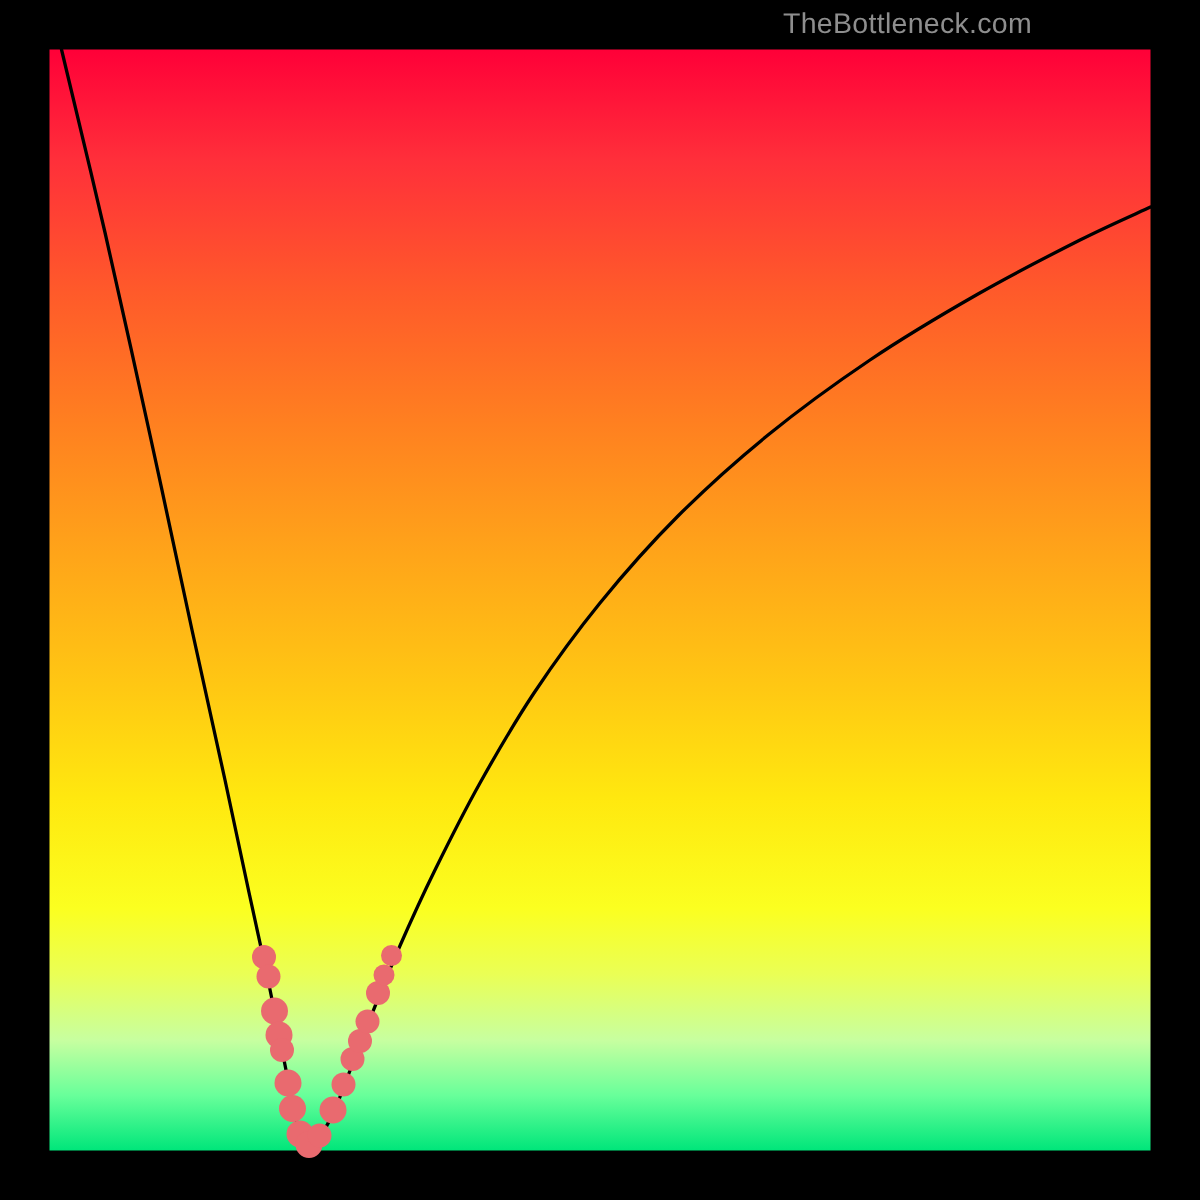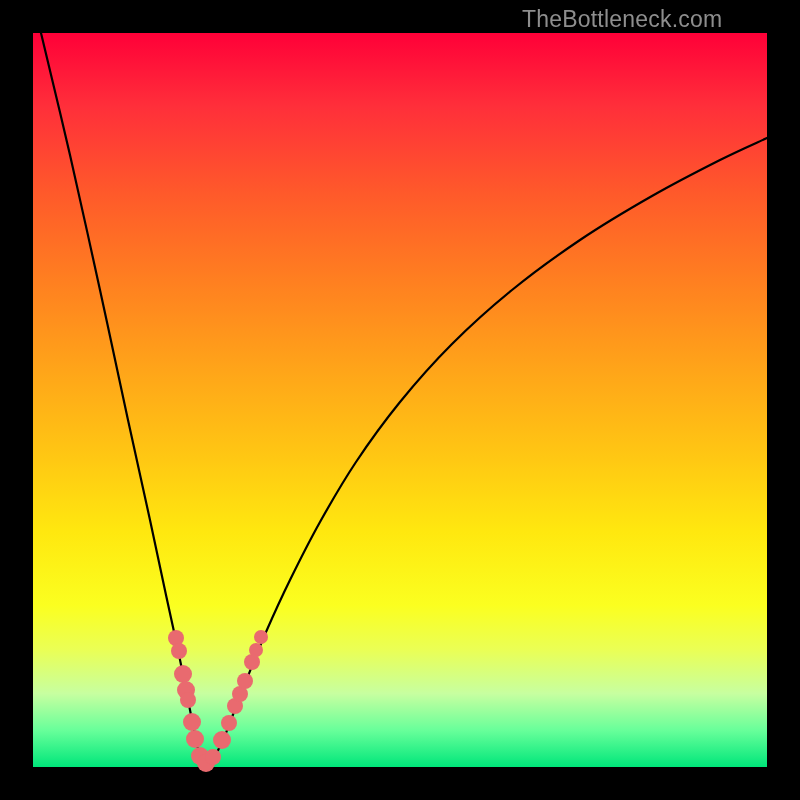--- a/index.html
+++ b/index.html
@@ -60,21 +60,21 @@
     stroke: none;
   }
 </style>
 </head>
 <body>
 
 <div class="frame">
 
   <div class="plot-area" style="left:33px;top:33px;width:734px;height:734px;"></div>
 
-  <div class="watermark" style="left:522px;top:6px;font-size:23px;">TheBottleneck.com</div>
+  <div class="watermark" style="left:522px;top:6px;font-size:19px;">TheBottleneck.com</div>
 
   <svg width="800" height="800">
     <path class="curve" d="M 41 33 C 45.8 53.3, 60.2 112.2, 70 155 C 79.8 197.8, 90.3 245.8, 100 290 C 109.7 334.2, 119.7 381.7, 128 420 C 136.3 458.3, 143.7 490.8, 150 520 C 156.3 549.2, 161.3 573.3, 166 595 C 170.7 616.7, 174.7 634.2, 178 650 C 181.3 665.8, 183.7 678.3, 186 690 C 188.3 701.7, 190.3 711.7, 192 720 C 193.7 728.3, 194.8 734.5, 196 740 C 197.2 745.5, 198.2 749.7, 199 753 C 199.8 756.3, 200.3 758.2, 201 760 C 201.7 761.8, 202.3 763.2, 203 764 C 203.7 764.8, 204.2 765.0, 205 765 C 205.8 765.0, 206.8 764.8, 208 764 C 209.2 763.2, 210.5 762.0, 212 760 C 213.5 758.0, 215.0 755.7, 217 752 C 219.0 748.3, 221.2 744.7, 224 738 C 226.8 731.3, 230.0 722.3, 234 712 C 238.0 701.7, 242.7 689.3, 248 676 C 253.3 662.7, 259.0 648.0, 266 632 C 273.0 616.0, 281.0 598.3, 290 580 C 299.0 561.7, 309.0 541.7, 320 522 C 331.0 502.3, 342.7 482.0, 356 462 C 369.3 442.0, 384.0 421.7, 400 402 C 416.0 382.3, 433.3 362.7, 452 344 C 470.7 325.3, 490.7 307.3, 512 290 C 533.3 272.7, 556.7 255.7, 580 240 C 603.3 224.3, 628.7 209.3, 652 196 C 675.3 182.7, 700.8 169.7, 720 160 C 739.2 150.3, 759.2 141.7, 767 138 "></path>
     <g id="marker-group">
         <circle cx="176" cy="638" r="8" class="dot"></circle>
         <circle cx="179" cy="651" r="8" class="dot"></circle>
         <circle cx="183" cy="674" r="9" class="dot"></circle>
         <circle cx="186" cy="690" r="9" class="dot"></circle>
         <circle cx="188" cy="700" r="8" class="dot"></circle>
         <circle cx="192" cy="722" r="9" class="dot"></circle>

